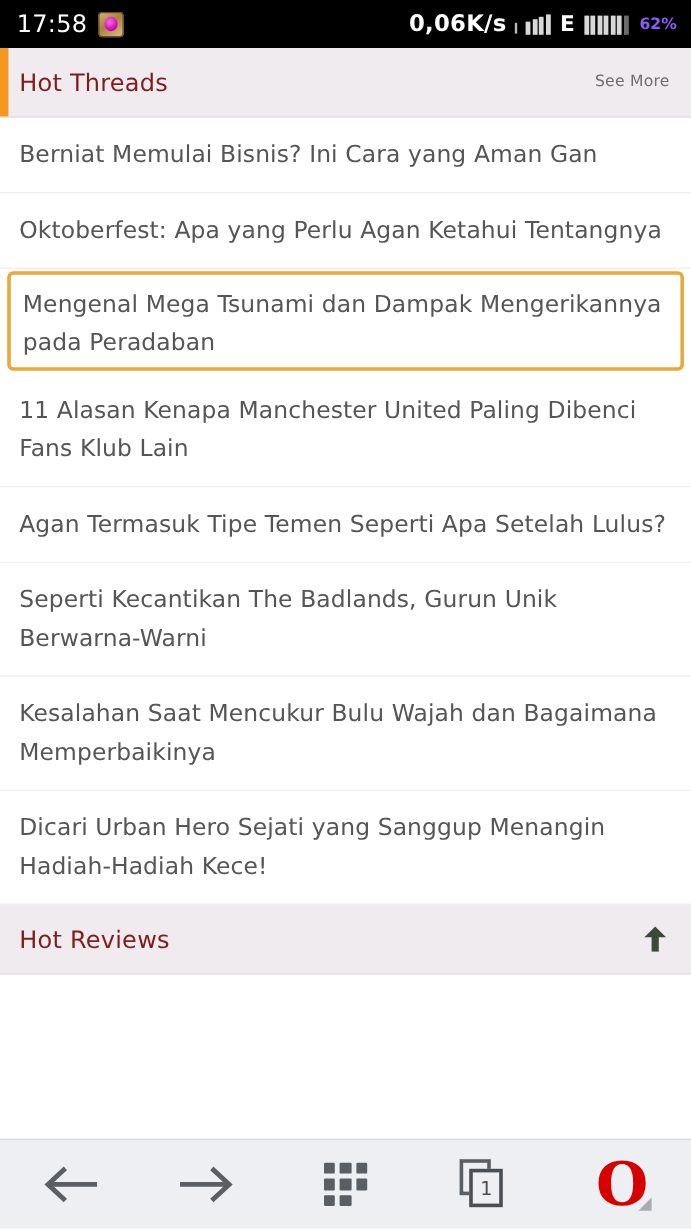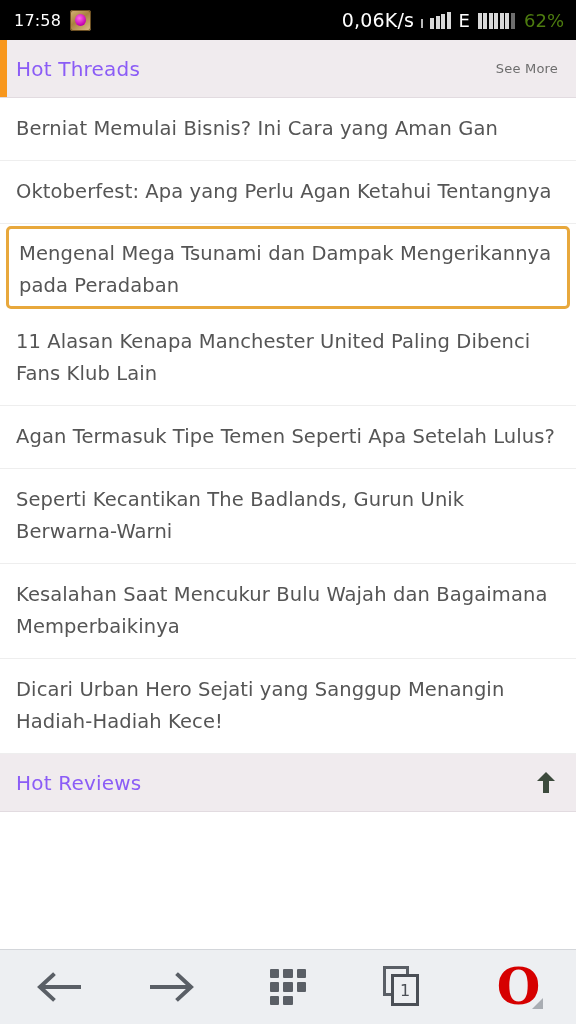--- a/index.html
+++ b/index.html
@@ -25,21 +25,21 @@
     padding: 0 12px 0 14px;
     box-sizing: border-box;
     color: #ffffff;
   }
   .status-left {
     display: flex;
     align-items: center;
     gap: 9px;
   }
   .status-clock {
-    font-size: 16px;
+    font-size: 20px;
     letter-spacing: 0.2px;
     color: #ffffff;
     font-family: "DejaVu Sans", "Liberation Sans", sans-serif;
   }
   .notif-app-icon {
     width: 21px;
     height: 21px;
     border-radius: 3px;
     background: linear-gradient(145deg, #d9b679 0%, #a8813f 45%, #e0c48c 100%);
     position: relative;
@@ -50,20 +50,21 @@
     position: absolute;
     left: 5px; top: 4px;
     width: 11px; height: 12px;
     border-radius: 50%;
     background: radial-gradient(circle at 40% 35%, #ff6ae8 0%, #c400b0 70%, #7d0070 100%);
   }
   .status-right {
     display: flex;
     align-items: center;
     gap: 7px;
+    font-weight: bold;
   }
   .net-speed {
     font-size: 19px;
     color: #ffffff;
     letter-spacing: 0.2px;
   }
   .sim-tick {
     width: 2px;
     height: 9px;
     background: #b8b8b8;
@@ -85,22 +86,22 @@
   .bars.signal i:nth-child(3) { height: 15px; }
   .bars.signal i:nth-child(4) { height: 17px; }
   .net-type {
     font-size: 18px;
     color: #ffffff;
     padding: 0 1px;
   }
   .bars.battery i { height: 16px; }
   .bars.battery i.dim { background: #6d6d6d; }
   .battery-pct {
-    font-size: 18px;
-    color: #4d7c0f;
+    font-size: 13px;
+    color: #8b5cf6;
     margin-left: 2px;
   }
 
   
   .page {
     position: absolute;
     top: 40px;
     left: 0;
     right: 0;
     bottom: 74px;
@@ -121,21 +122,21 @@
   }
   .section-header.accented::before {
     content: "";
     position: absolute;
     left: 0; top: 0; bottom: 0;
     width: 7px;
     background: #f8971d;
   }
   .section-title {
     font-size: 20px;
-    color: #8b5cf6;
+    color: #7f1d1d;
     letter-spacing: 0.2px;
   }
   .see-more {
     font-size: 13px;
     color: #6d6d6d;
     letter-spacing: 0.2px;
   }
   .scroll-top-icon {
     width: 20px;
     height: 22px;

